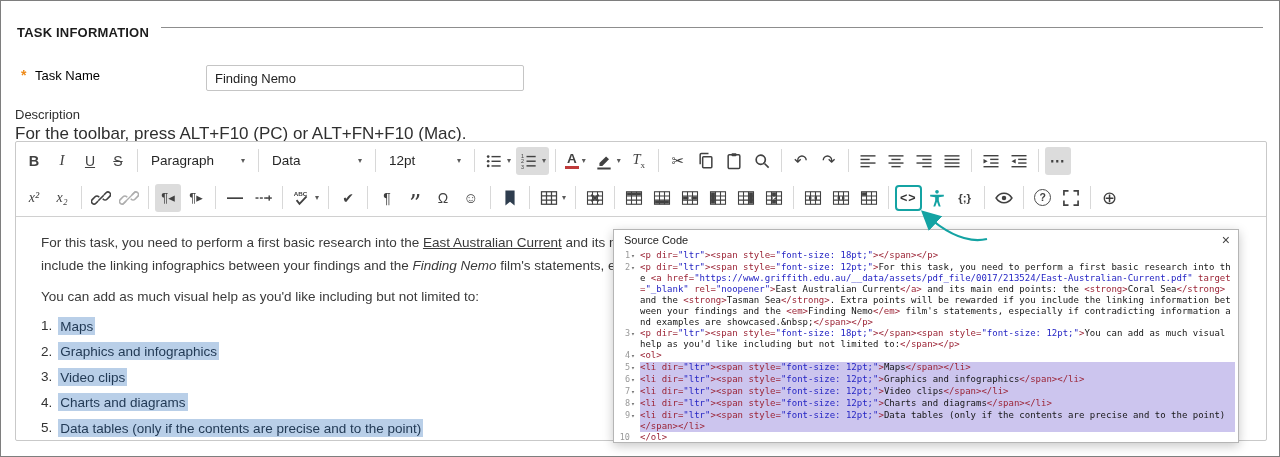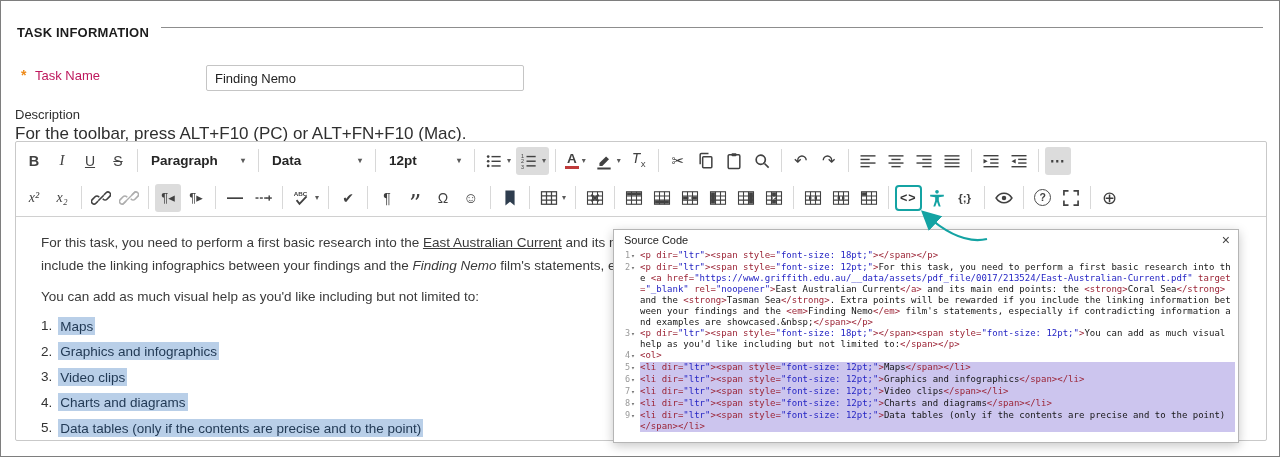--- a/index.html
+++ b/index.html
@@ -6,41 +6,41 @@
   .page{position:relative;width:1280px;height:457px;background:#fff;border:1px solid #7e7e7e;
         box-sizing:border-box;font-family:"Liberation Sans",sans-serif;overflow:hidden;}
 
   
   .ti-header{position:absolute;left:16px;top:11px;right:16px;display:flex;align-items:flex-start;gap:12px;margin-top:13px;}
   .ti-title{font-weight:bold;font-size:13px;color:#1c1c1c;letter-spacing:.2px;}
   .ti-rule{flex:1;height:1px;background:#8d8d8d;margin-top:2px;}
 
   
   .req-mark{position:absolute;left:20px;top:66px;color:var(--asterisk,#ed8a19);font-size:14px;font-weight:bold;}
-  .tn-label{position:absolute;left:34px;top:67px;font-size:13px;color:#be185d;}
+  .tn-label{position:absolute;left:34px;top:67px;font-size:13px;color:#000000;}
   .tn-input{position:absolute;left:205px;top:64px;width:318px;height:26px;border:1px solid #c5c5c5;border-radius:2px;
             padding:0 8px;font-size:13px;color:#222;font-family:inherit;box-sizing:border-box;}
   .desc-label{position:absolute;left:14px;top:106px;font-size:13px;color:#2f2f2f;}
   .toolbar-hint{position:absolute;left:14px;top:123px;font-size:17px;color:#2f2f2f;}
 
   
   .editor{position:absolute;left:14px;top:140px;width:1252px;height:300px;border:1px solid #c9c9c9;
           background:#fff;box-sizing:border-box;border-radius:2px;}
   .toolbars{border-bottom:1px solid #d0d0d0;}
   .tb-row{display:flex;align-items:center;height:37px;padding:0 5px;gap:2px;}
   .tb-sep{width:1px;height:23px;background:#d8d8d8;margin:0 4px;flex:none;}
   .tb-btn{border:0;background:transparent;min-width:26px;height:28px;display:inline-flex;align-items:center;
           justify-content:center;gap:1px;border-radius:3px;color:#414141;padding:0 3px;cursor:pointer;flex:none;font-family:inherit;}
   .tb-btn .g{font-size:14px;color:inherit;}
   .tb-btn .ic{display:flex;}
   .tb-btn svg{width:20px;height:20px;display:block;}
   .tb-btn.active{background:#dcdcdc;}
   .tb-btn.disabled{opacity:.42;}
   .caret{font-size:8px;color:#5a5a5a;margin-left:2px;}
-  .tb-select{min-width:100px;justify-content:space-between;padding:0 7px;font-weight:bold;}
+  .tb-select{min-width:100px;justify-content:space-between;padding:0 7px;}
   .tb-select .lbl{font-size:13.5px;color:#262626;}
   [data-name="paragraph-format-select"]{min-width:108px;}
   [data-name="font-family-select"]{min-width:104px;}
   [data-name="font-size-select"]{min-width:86px;}
 
   .bold .g{font-weight:700;font-size:14.5px;}
   .italic .g{font-style:italic;font-family:"Liberation Serif",serif;font-size:15px;}
   .underline .g{text-decoration:underline;}
   .strike .g{text-decoration:line-through;}
   .formula .g{font-style:italic;font-family:"Liberation Serif",serif;}
@@ -49,21 +49,21 @@
   .scissors .g{font-size:15px;}
   .arrowg .g{font-size:16px;line-height:14px;}
   .hrline .g{font-size:16px;font-weight:700;}
   .codesample .g{font-size:11.5px;font-weight:700;}
   .big .g{font-size:18px;color:#3d3d3d;}
   .more .g{font-size:15px;font-weight:700;letter-spacing:1px;}
   .quote .g{font-family:"DejaVu Serif",serif;font-size:24px;line-height:6px;display:block;margin-top:12px;}
   .circled .g{border:1.5px solid #4c4c4c;border-radius:50%;width:15px;height:15px;line-height:15px;
               font-size:10.5px;text-align:center;display:block;font-weight:600;}
   .textcolor .g{font-size:13.5px;font-weight:600;line-height:12px;border-bottom:3px solid #bf3a3a;padding:0 2px 1px;}
-  .clearfmt .g{font-style:italic;font-family:Liberation Mono, monospace;font-size:14.5px;}
+  .clearfmt .g{font-style:italic;font-family:Liberation Serif, serif;font-size:14.5px;}
   .clearfmt sub{font-size:9px;font-style:normal;}
   .inkdark{color:#2e3d4e;}
   .teal-icon{color:var(--teal,#14a3a3);}
   .teal-outline{border:2px solid var(--teal,#14a3a3);border-radius:4px;height:26px;}
   .srccode .g{font-size:12.5px;font-weight:700;letter-spacing:1px;color:#333;}
 
   
   .content{position:relative;padding:14px 10px 0 25px;font-size:13.5px;color:#3a3a3a;height:223px;
            box-sizing:border-box;overflow:hidden;}
   .line{white-space:nowrap;overflow:hidden;line-height:23px;}
@@ -629,20 +629,27 @@
           </span>
           <span class="code" data-name="code-text"><span class="g">&lt;li dir=</span><span class="s">"ltr"</span><span class="g">&gt;</span><span class="g">&lt;span style=</span><span class="s">"font-size: 12pt;"</span><span class="g">&gt;</span><span class="t">Charts and diagrams</span><span class="g">&lt;/span&gt;</span><span class="g">&lt;/li&gt;</span></span>
         </div>
         <div class="src-line sel" data-name="source-code-line">
           <span class="gutter" data-name="line-gutter">
             <span class="ln" data-name="line-number">9</span>
             <span class="fold" data-name="fold-caret-icon">▾</span>
           </span>
           <span class="code" data-name="code-text"><span class="g">&lt;li dir=</span><span class="s">"ltr"</span><span class="g">&gt;</span><span class="g">&lt;span style=</span><span class="s">"font-size: 12pt;"</span><span class="g">&gt;</span><span class="t">Data tables (only if the contents are precise and to the point)</span><span class="g">&lt;/span&gt;</span><span class="g">&lt;/li&gt;</span></span>
         </div>
+        <div class="src-line" data-name="source-code-line">
+          <span class="gutter" data-name="line-gutter">
+            <span class="ln" data-name="line-number">10</span>
+            <span class="fold" data-name="fold-caret-icon"></span>
+          </span>
+          <span class="code" data-name="code-text"><span class="g">&lt;/ol&gt;</span></span>
+        </div>
       </div>
   </div>
 
   <svg id="teal-arrow" class="teal-arrow" data-name="annotation-arrow" width="80" height="40" viewBox="0 0 80 40" style="left: 911.641px; top: 203.5px;">
     <defs>
       <marker id="ah" markerWidth="9" markerHeight="9" refX="6.5" refY="4.5" orient="auto">
         <path d="M0 0L9 4.5 0 9z" fill="#14a3a3"></path>
       </marker>
     </defs>
     <path d="M74 34 C56 38 36 31 12 9" fill="none" stroke="#14a3a3" stroke-width="2.2" marker-end="url(#ah)"></path>

